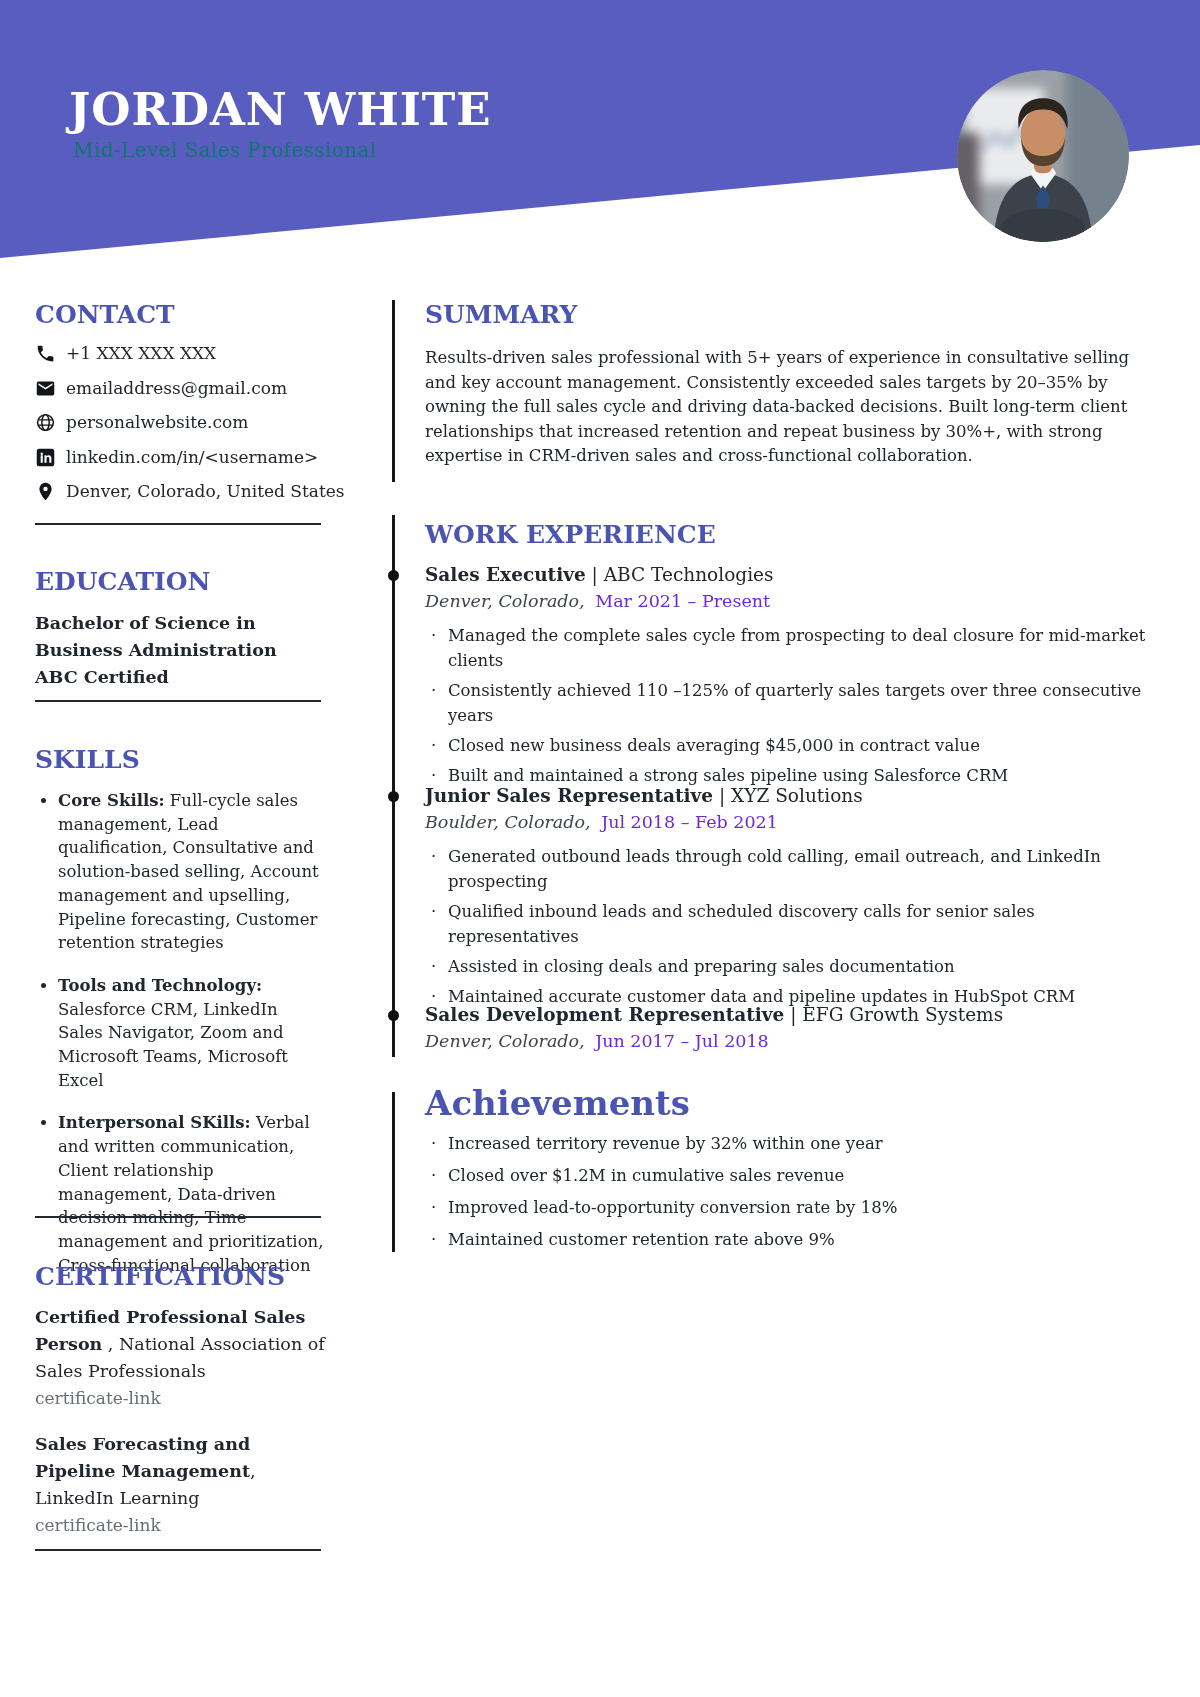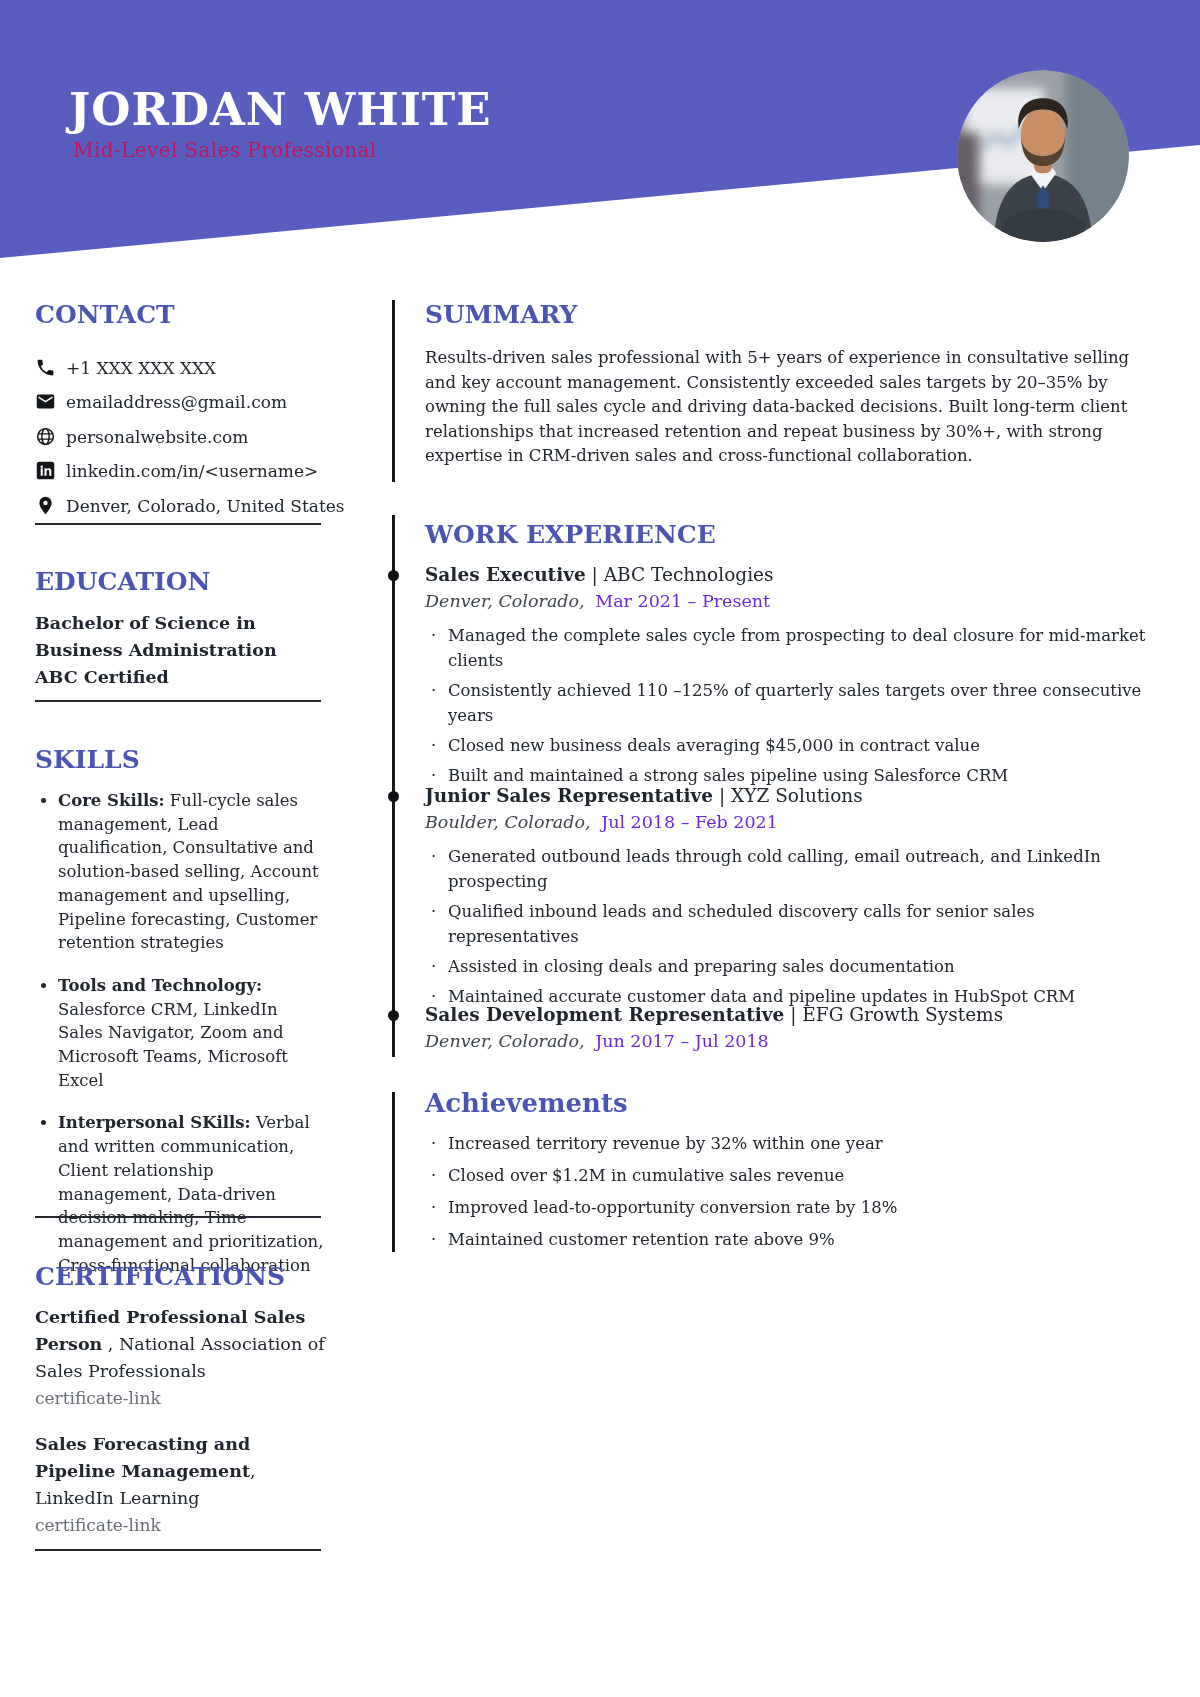--- a/index.html
+++ b/index.html
@@ -4,32 +4,32 @@
 <style>
   html,body{margin:0;padding:0;background:#ffffff;}
   .page{position:relative;width:1200px;height:1697px;background:#ffffff;
         font-family:"DejaVu Serif",serif;color:#20262e;overflow:hidden;}
 
   
   .band{position:absolute;left:0;top:0;width:1200px;height:258px;background:#5a5dc0;
         clip-path:polygon(0 0,100% 0,100% 145px,0 258px);}
   .name{position:absolute;left:69px;top:84px;font-size:45px;font-weight:bold;
         color:#ffffff;letter-spacing:1px;line-height:52px;}
-  .role{position:absolute;left:73px;top:138px;font-size:20px;color:#be185d;letter-spacing:.4px;}
+  .role{position:absolute;left:73px;top:138px;font-size:20px;color:#0f766e;letter-spacing:.4px;}
   .avatar{position:absolute;left:957px;top:70px;width:172px;height:172px;border-radius:50%;
         overflow:hidden;}
 
   
   h2{margin:0;font-size:25px;line-height:30px;color:#4b55b1;font-weight:bold;}
   .hr{position:absolute;left:35px;width:286px;height:2px;background:#23282e;}
 
   
   .l-sec{position:absolute;left:35px;width:291px;}
   .contact{list-style:none;margin:13px 0 0;padding:0;}
-  .contact li{display:flex;align-items:flex-end;height:34.5px;gap:10px;}
+  .contact li{display:flex;align-items:flex-start;height:34.5px;gap:10px;}
   .cicon{width:21px;height:21px;flex:none;display:flex;}
   .cicon svg{width:100%;height:100%;}
   .ctext{font-size:17px;white-space:nowrap;}
   .edu{margin:13px 0 0;font-weight:bold;font-size:17.5px;line-height:27px;}
   .skills{margin:14px 0 0;padding-left:23px;}
   .skills li{font-size:16.5px;line-height:23.7px;margin-bottom:19px;}
   .cert{margin-top:12px;font-size:17.5px;line-height:27px;}
   .cert + .cert{margin-top:19px;}
   .cname{font-weight:bold;}
   .clink{color:#666d76;font-size:17px;cursor:pointer;}
@@ -43,21 +43,21 @@
   .jtitle{font-size:18.5px;line-height:26px;}
   .jt{font-weight:bold;}
   .jc{margin-left:0;}
   .jmeta{font-size:17.5px;line-height:26px;}
   .loc{font-style:italic;color:#3d444d;}
   .dt{color:#6d28d9;margin-left:5px;}
   .jbul{list-style:none;margin:9px 0 0;padding:0;}
   .jbul li{position:relative;padding-left:23px;font-size:16.5px;line-height:25px;margin-bottom:5px;}
   .jbul li::before{content:"·";position:absolute;left:6px;}
   .abul li{line-height:26px;margin-bottom:6px;}
-  .ach-h{font-size:26px;line-height:32px;}
+  .ach-h{font-size:34px;line-height:32px;}
 </style>
 </head>
 <body>
 
 <div class="page">
 
   <div class="band"></div>
   <div class="name">JORDAN WHITE</div>
   <div class="role">Mid-Level Sales Professional</div>
 

